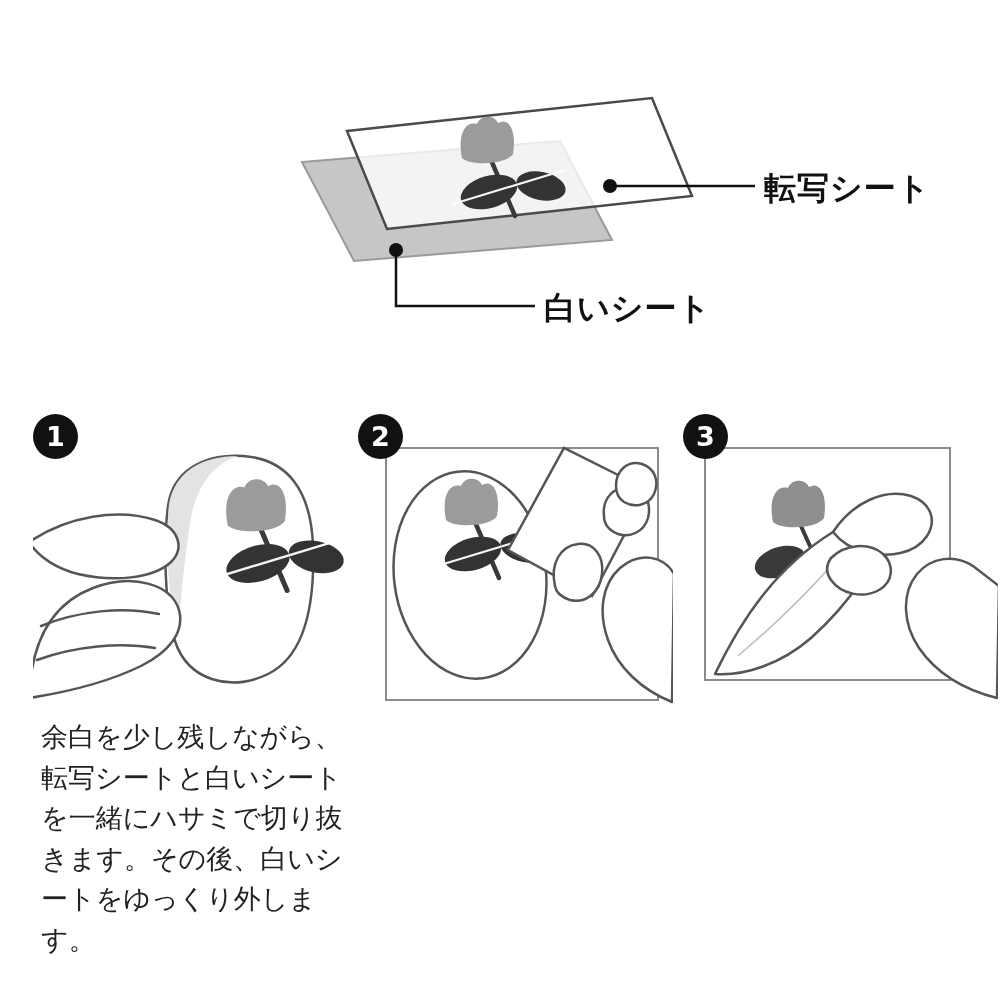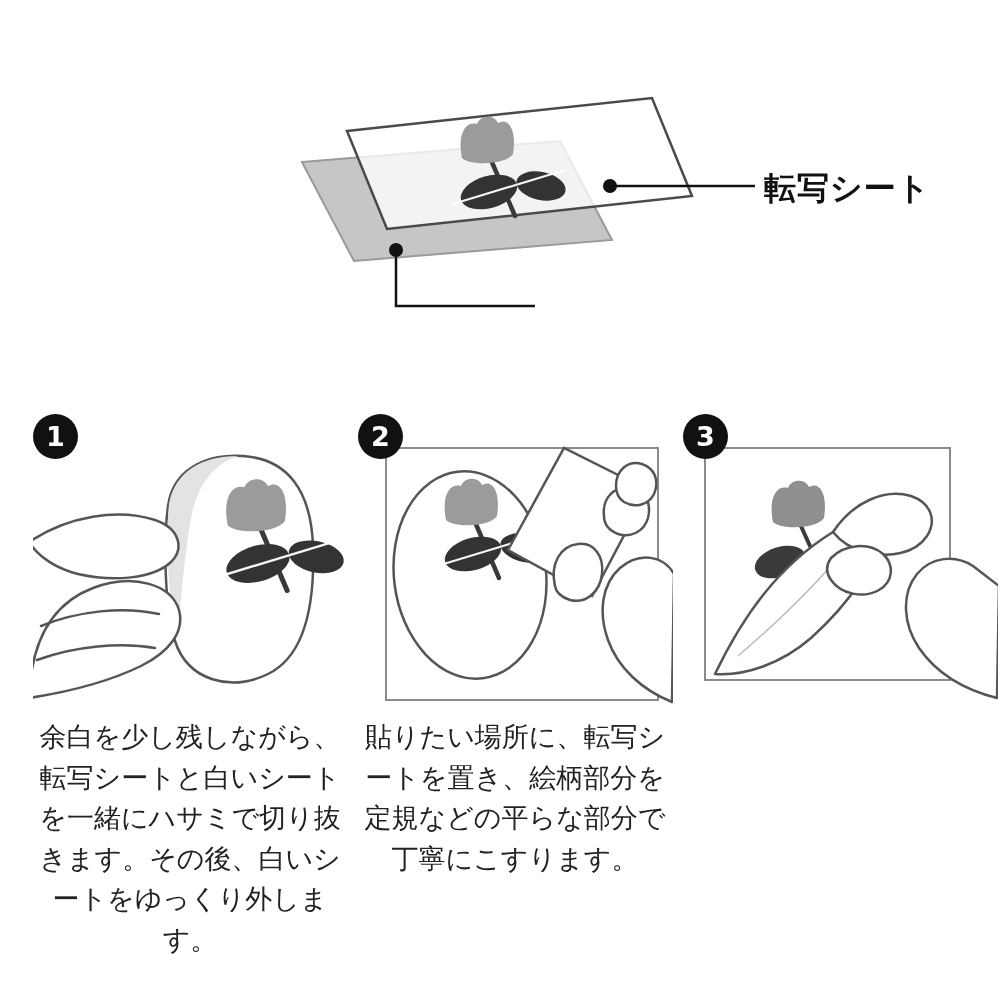--- a/index.html
+++ b/index.html
@@ -16,22 +16,22 @@
 
   .step { position:absolute; top:414px; width:317px; height:586px; }
   #step-1 { left:33px; }
   #step-2 { left:358px; }
   #step-3 { left:683px; }
 
   .badge { position:absolute; top:0; left:0; width:45px; height:45px; border-radius:50%;
            background:#111; color:#fff; display:flex; align-items:center; justify-content:center;
            font-size:27px; font-weight:bold; z-index:2; }
   .art { position:absolute; top:32px; left:0; }
-  .caption { position:absolute; top:303px; left:1px; width:312px;
-             font-size:27px; line-height:1.5; color:#222; text-align:center; }
+  .caption { position:absolute; top:303px; left:8px; width:312px;
+             font-size:27px; line-height:1.5; color:#222; text-align:left; }
 </style>
 </head>
 <body>
 
 <div class="canvas">
 
   <section class="hero">
     <svg width="1000" height="350" viewBox="0 0 1000 350">
 
       <polygon points="302,162 560,141 612,240 354,261" fill="#c6c6c6" stroke="#9a9a9a" stroke-width="2"></polygon>
@@ -46,20 +46,21 @@
         <line x1="-36" y1="58" x2="76" y2="24" stroke="#fff" stroke-width="2.2" opacity="0.95"></line>
       </g>
 
       <circle cx="610" cy="186" r="7" fill="#111"></circle>
       <line x1="610" y1="186" x2="755" y2="186" stroke="#111" stroke-width="2.5"></line>
 
       <circle cx="396" cy="250" r="7" fill="#111"></circle>
       <polyline points="396,250 396,306 535,306" fill="none" stroke="#111" stroke-width="2.5"></polyline>
     </svg>
     <span class="sheet-label" id="label-transfer">転写シート</span>
+    <span class="sheet-label" id="label-white">白いシート</span>
   </section>
 
   <article class="step" id="step-1">
     <div class="badge">
       <span>1</span>
     </div>
     <svg class="art" width="315" height="268" viewBox="0 0 315 268">
 
       <path d="M 135 60 C 140 25 170 8 210 10 C 255 13 278 45 280 100 C 282 160 272 210 235 228 C 198 246 155 235 142 195 C 132 163 130 100 135 60 Z" fill="#ffffff" stroke="#555" stroke-width="2.5"></path>
       <path d="M 136 58 C 142 26 168 10 205 10 C 180 18 164 40 158 72 C 152 106 148 150 145 192 C 136 160 132 100 136 58 Z" fill="#e3e3e3"></path>
@@ -102,21 +103,20 @@
 
       <polygon points="150,104 206,2 290,44 234,150" fill="#ffffff" stroke="#555" stroke-width="2.5"></polygon>
 
       <g stroke="#555" stroke-width="2.5" stroke-linejoin="round" stroke-linecap="round" fill="#ffffff">
         <path d="M 314 256 C 284 244 260 222 250 194 C 240 166 244 138 262 122 C 282 105 306 110 316 128 Z"></path>
         <path d="M 246 70 C 244 52 256 40 272 42 C 286 44 294 56 290 72 C 286 86 272 92 260 88 C 250 84 246 78 246 70 Z"></path>
         <path d="M 258 40 C 258 24 270 14 284 18 C 296 22 302 34 296 48 C 290 60 276 62 266 56 C 260 52 258 46 258 40 Z"></path>
         <path d="M 197 140 C 192 118 202 100 220 98 C 236 96 246 110 244 128 C 242 146 228 158 212 154 C 203 151 198 147 197 140 Z"></path>
       </g>
     </svg>
-    <p class="caption">貼りたい場所に、転写シートを置き、絵柄部分を定規などの平らな部分で丁寧にこすります。</p>
   </article>
 
   <article class="step" id="step-3">
     <div class="badge">
       <span>3</span>
     </div>
     <svg class="art" width="315" height="268" viewBox="0 0 315 268">
 
       <rect x="22" y="2" width="245" height="232" fill="none" stroke="#8a8a8a" stroke-width="2"></rect>
 

